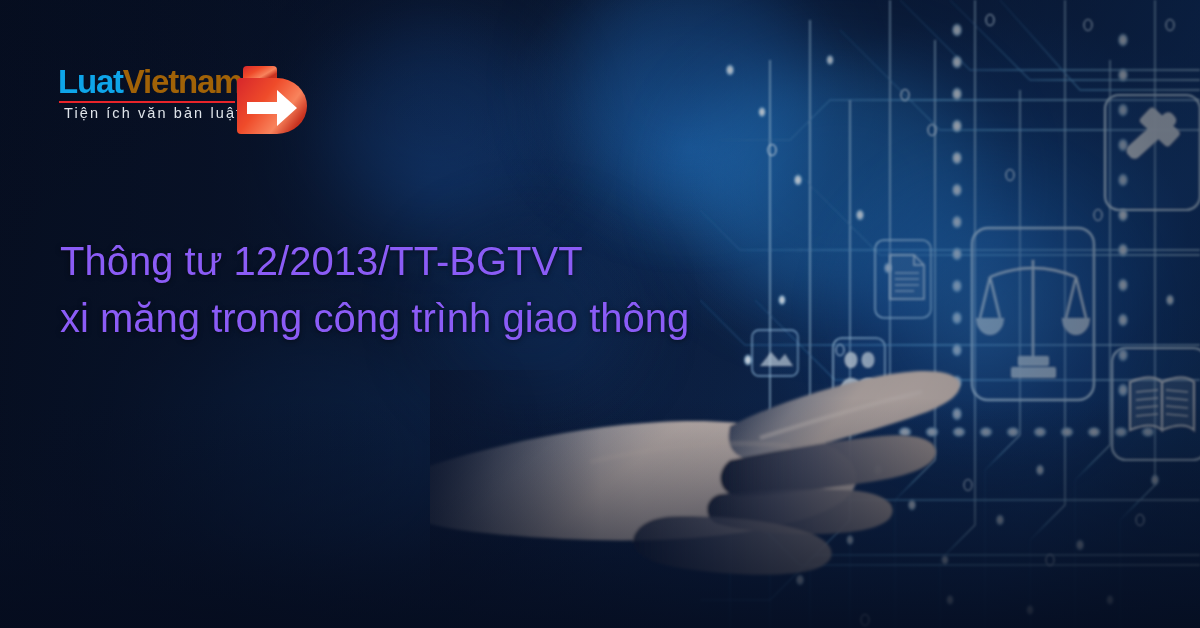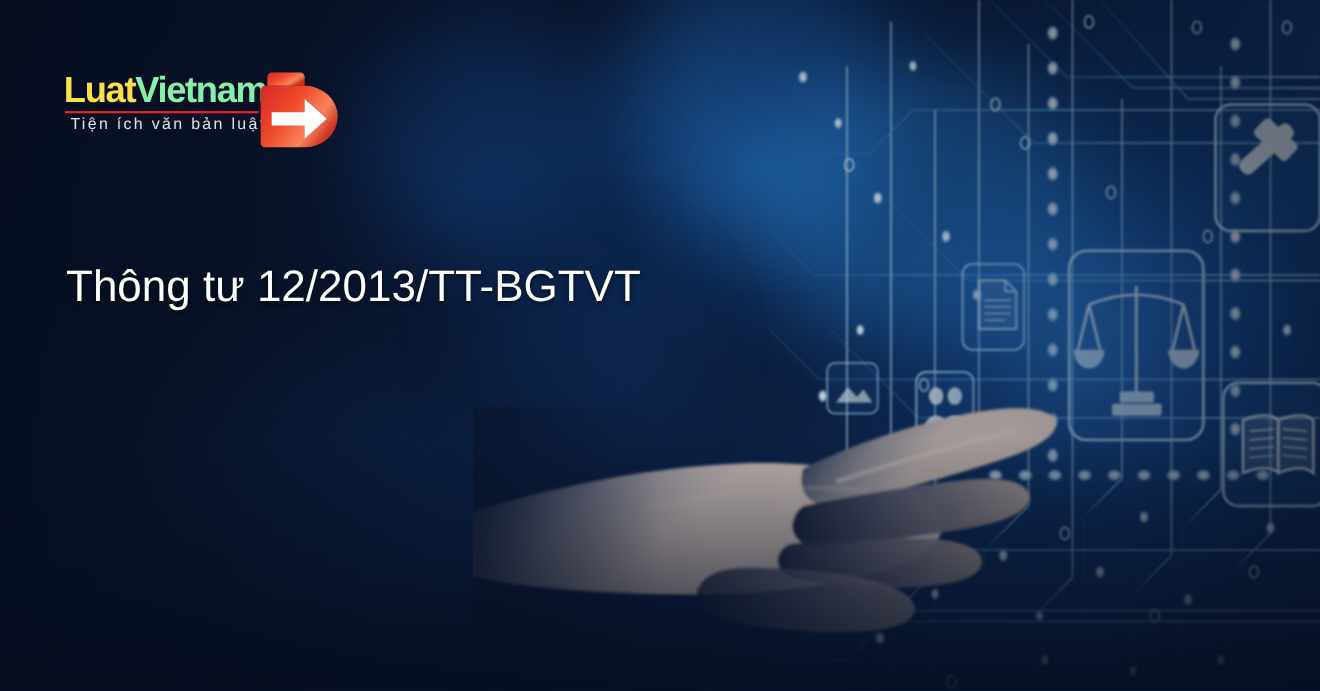--- a/index.html
+++ b/index.html
@@ -70,22 +70,22 @@
     width: 252px; height: 78px;
   }
   .logo-word {
     position: absolute; left: 0; top: 5px;
     font-family: "Liberation Sans", sans-serif;
     font-weight: 700;
     font-size: 33px;
     letter-spacing: -1.2px;
     white-space: nowrap;
   }
-  .logo-luat { color: #fde047; }
-  .logo-vn  { color: #86efac; }
+  .logo-luat { color: #0ea5e9; }
+  .logo-vn  { color: #a16207; }
   .logo-rule {
     position:absolute; left:1px; top:43px; width: 176px; height:2px;
     background: #e8242a;
   }
   .logo-tag {
     position:absolute; left:6px; top:47px;
     font-size: 14.5px;
     color: #dfe4ea;
     letter-spacing: 2.1px;
     white-space: nowrap;
@@ -95,21 +95,21 @@
 
   
   .headline {
     position: absolute;
     left: 60px; top: 233px;
     width: 800px;
   }
   .headline .line {
     font-size: 40px;
     line-height: 57px;
-    color: #ffffff;
+    color: #8b5cf6;
     font-weight: 400;
     white-space: nowrap;
     text-shadow: 0 1px 5px rgba(0,0,0,0.55);
   }
 </style>
 </head>
 <body>
 
 <div id="stage">
 
@@ -410,15 +410,16 @@
 
         <path d="M8,20 h36 a30,28 0 0 1 0,56 h-36 a4,4 0 0 1 -4,-4 v-48 a4,4 0 0 1 4,-4 z" fill="url(#logoRed)"></path>
 
         <path d="M14,44 h30 v-12 l20,18 l-20,18 v-12 h-30 z" fill="#ffffff"></path>
       </svg>
     </div>
   </div>
 
   <div class="headline">
     <div class="line">Thông tư 12/2013/TT-BGTVT</div>
+    <div class="line">xi măng trong công trình giao thông</div>
   </div>
 
 </div>
 
 </body></html>

